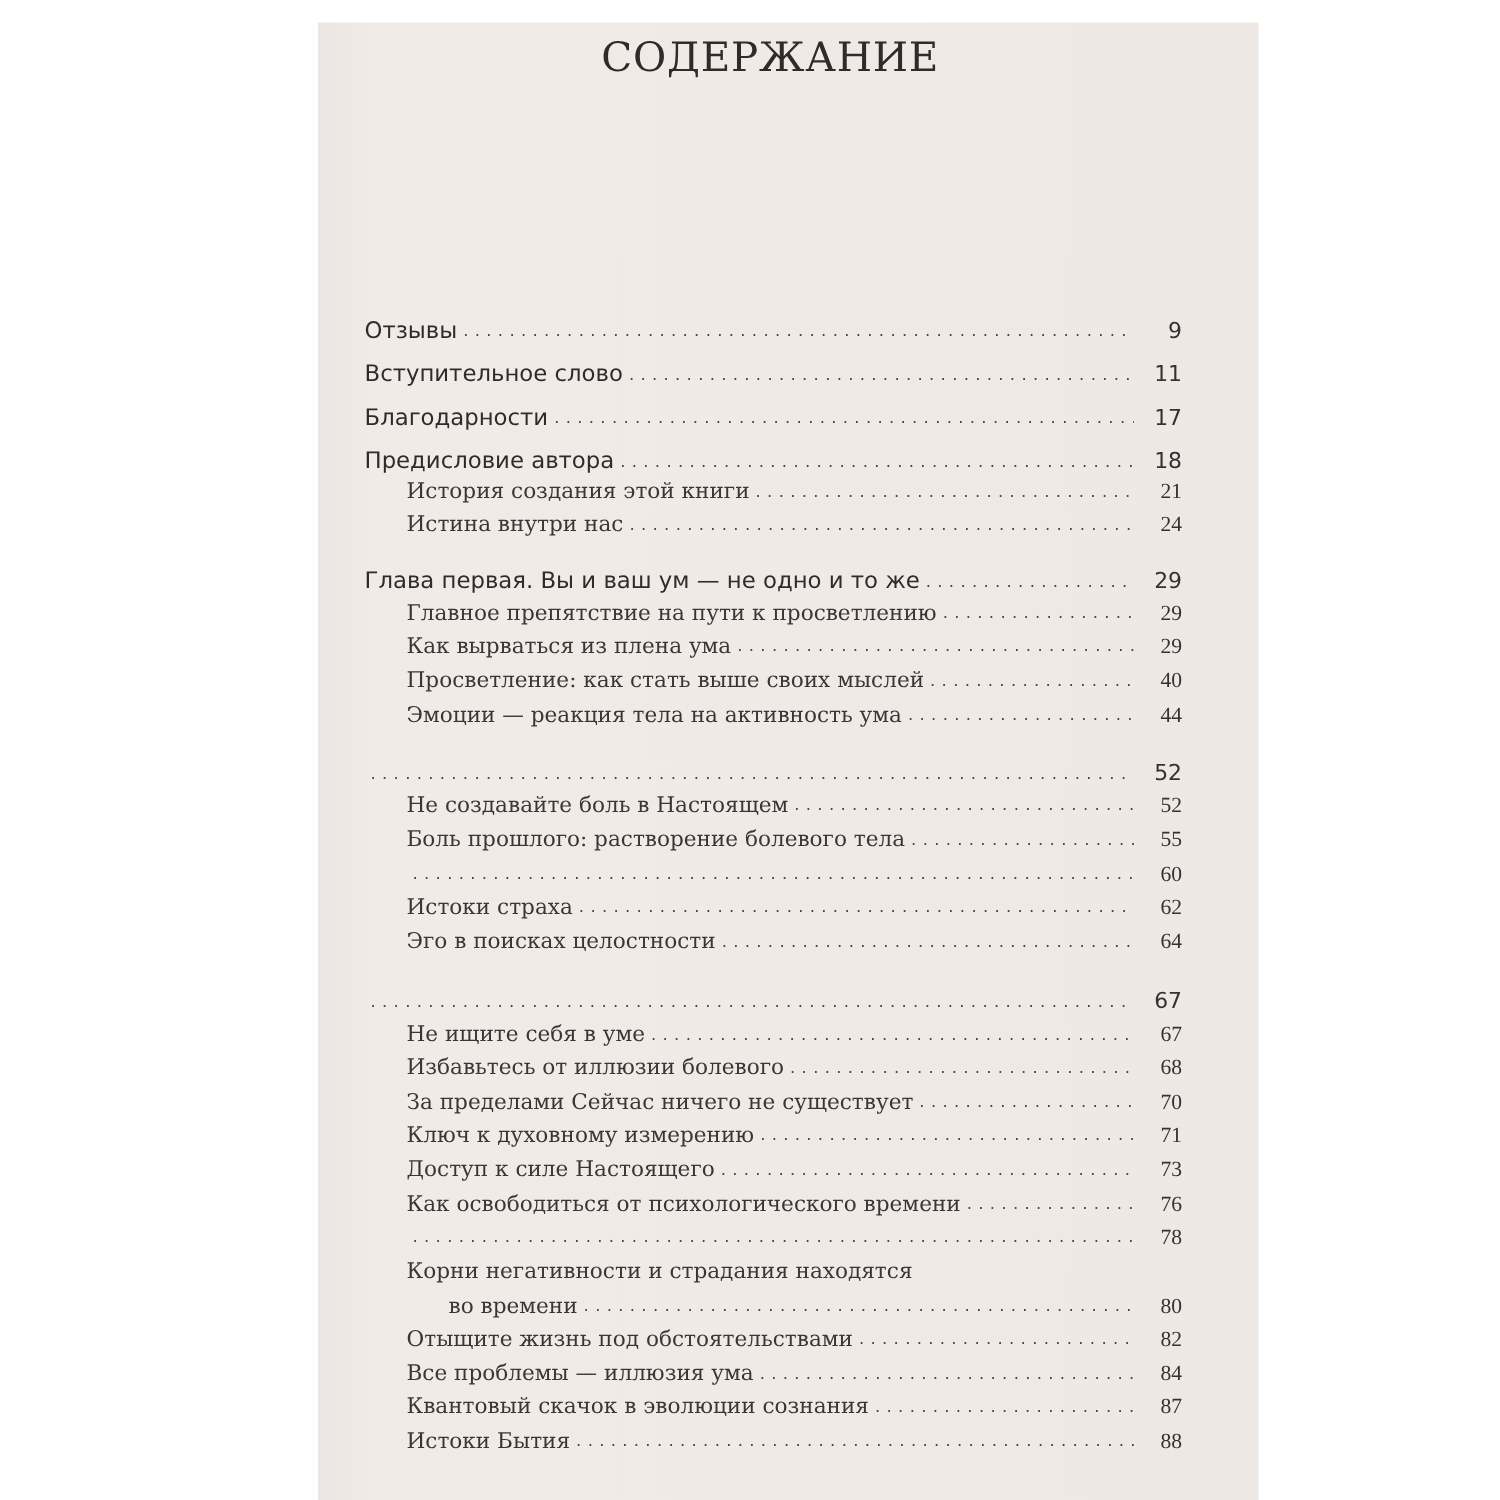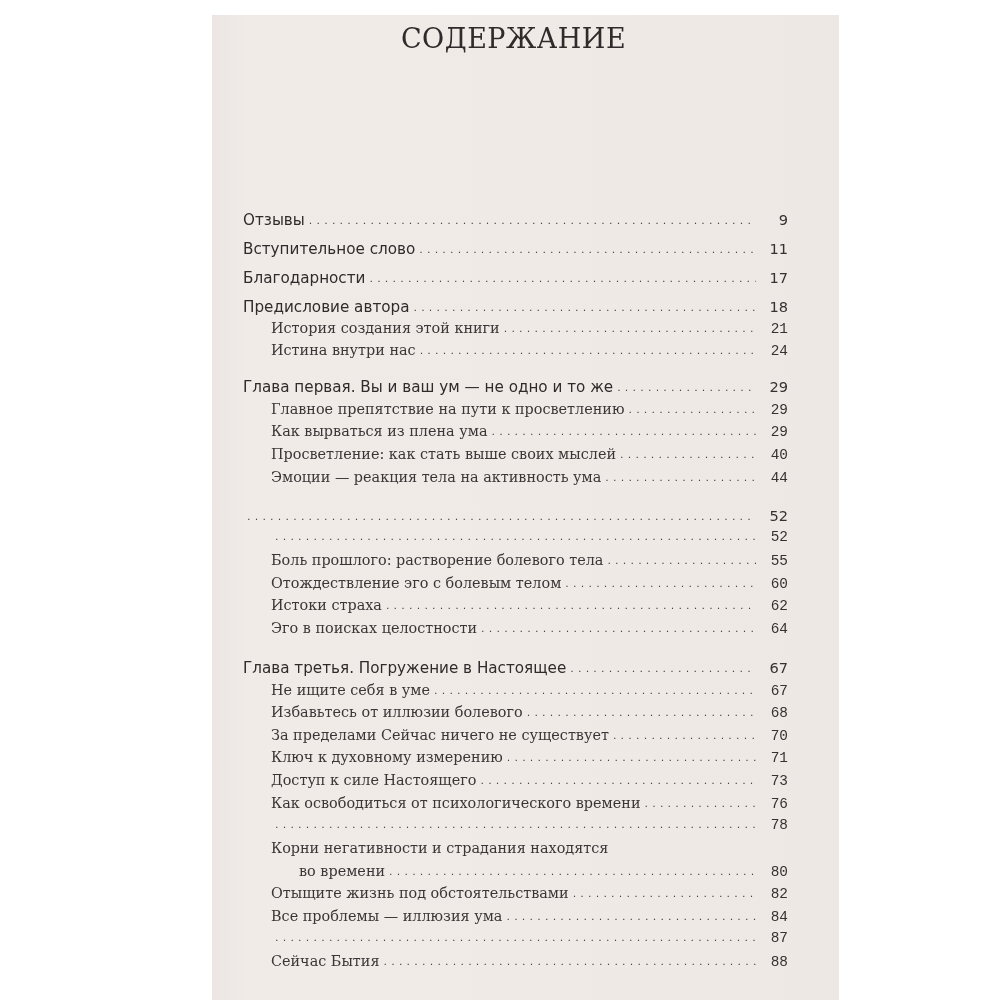--- a/index.html
+++ b/index.html
@@ -77,21 +77,21 @@
       position: relative;
       top: -1px;
     }
     .entry .dots::before {
       content: "................................................................................................................................";
     }
     .entry .page-num {
       flex: 0 0 auto;
       min-width: 26px;
       text-align: right;
-      font-family: Liberation Mono, monospace;
+      font-family: Liberation Serif, serif;
       font-size: 14.4px;
       color: #363232;
     }
     .entry.lvl1 .page-num {
       font-family: "DejaVu Sans", sans-serif;
       font-size: 14.6px;
     }
     .entry.cont-line {
       height: 22px;
     }
@@ -162,46 +162,45 @@
       <span class="label">Эмоции — реакция тела на активность ума</span>
       <span class="dots"></span>
       <span class="page-num">44</span>
     </div>
 
     <div class="entry lvl1" style="top:492px">
       <span class="dots"></span>
       <span class="page-num">52</span>
     </div>
     <div class="entry lvl2" style="top:514px">
+      <span class="label">Не создавайте боль в Настоящем</span>
       <span class="dots"></span>
       <span class="page-num">52</span>
     </div>
     <div class="entry lvl2" style="top:537px">
       <span class="label">Боль прошлого: растворение болевого тела</span>
       <span class="dots"></span>
       <span class="page-num">55</span>
     </div>
     <div class="entry lvl2" style="top:560px">
-      <span class="label">Отождествление эго с болевым телом</span>
       <span class="dots"></span>
       <span class="page-num">60</span>
     </div>
     <div class="entry lvl2" style="top:582px">
       <span class="label">Истоки страха</span>
       <span class="dots"></span>
       <span class="page-num">62</span>
     </div>
     <div class="entry lvl2" style="top:605px">
       <span class="label">Эго в поисках целостности</span>
       <span class="dots"></span>
       <span class="page-num">64</span>
     </div>
 
     <div class="entry lvl1" style="top:644px">
-      <span class="label">Глава третья. Погружение в Настоящее</span>
       <span class="dots"></span>
       <span class="page-num">67</span>
     </div>
     <div class="entry lvl2" style="top:667px">
       <span class="label">Не ищите себя в уме</span>
       <span class="dots"></span>
       <span class="page-num">67</span>
     </div>
     <div class="entry lvl2" style="top:689px">
       <span class="label">Избавьтесь от иллюзии болевого</span>
@@ -245,23 +244,24 @@
       <span class="label">Отыщите жизнь под обстоятельствами</span>
       <span class="dots"></span>
       <span class="page-num">82</span>
     </div>
     <div class="entry lvl2" style="top:893px">
       <span class="label">Все проблемы — иллюзия ума</span>
       <span class="dots"></span>
       <span class="page-num">84</span>
     </div>
     <div class="entry lvl2" style="top:915px">
+      <span class="label">Квантовый скачок в эволюции сознания</span>
       <span class="dots"></span>
       <span class="page-num">87</span>
     </div>
     <div class="entry lvl2" style="top:938px">
-      <span class="label">Сейчас Бытия</span>
+      <span class="label">Истоки Бытия</span>
       <span class="dots"></span>
       <span class="page-num">88</span>
     </div>
 
   </div>
 </div>
 
 </body></html>

